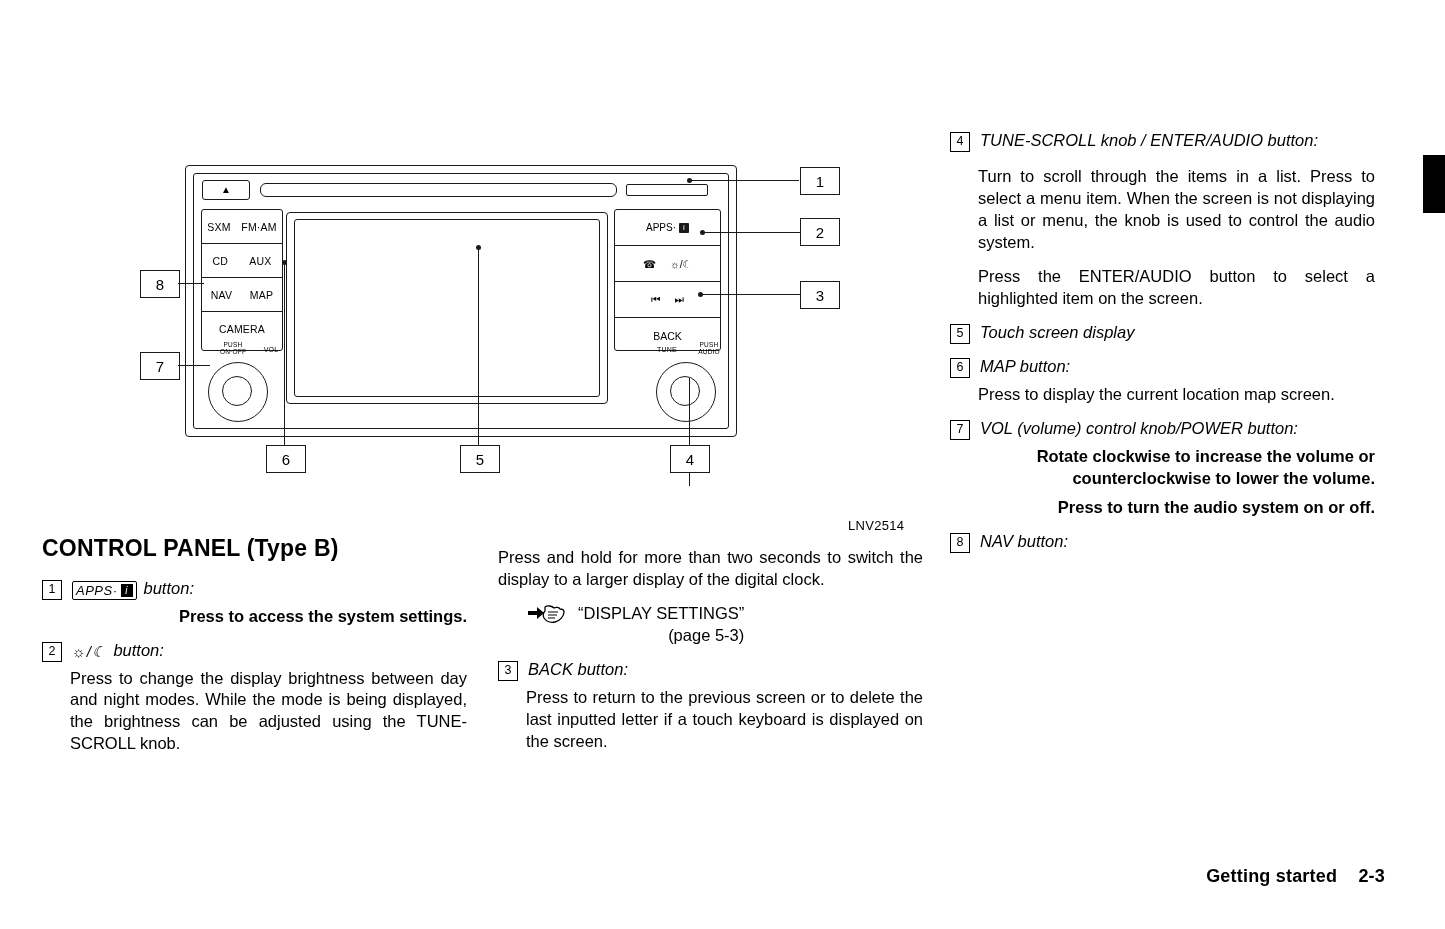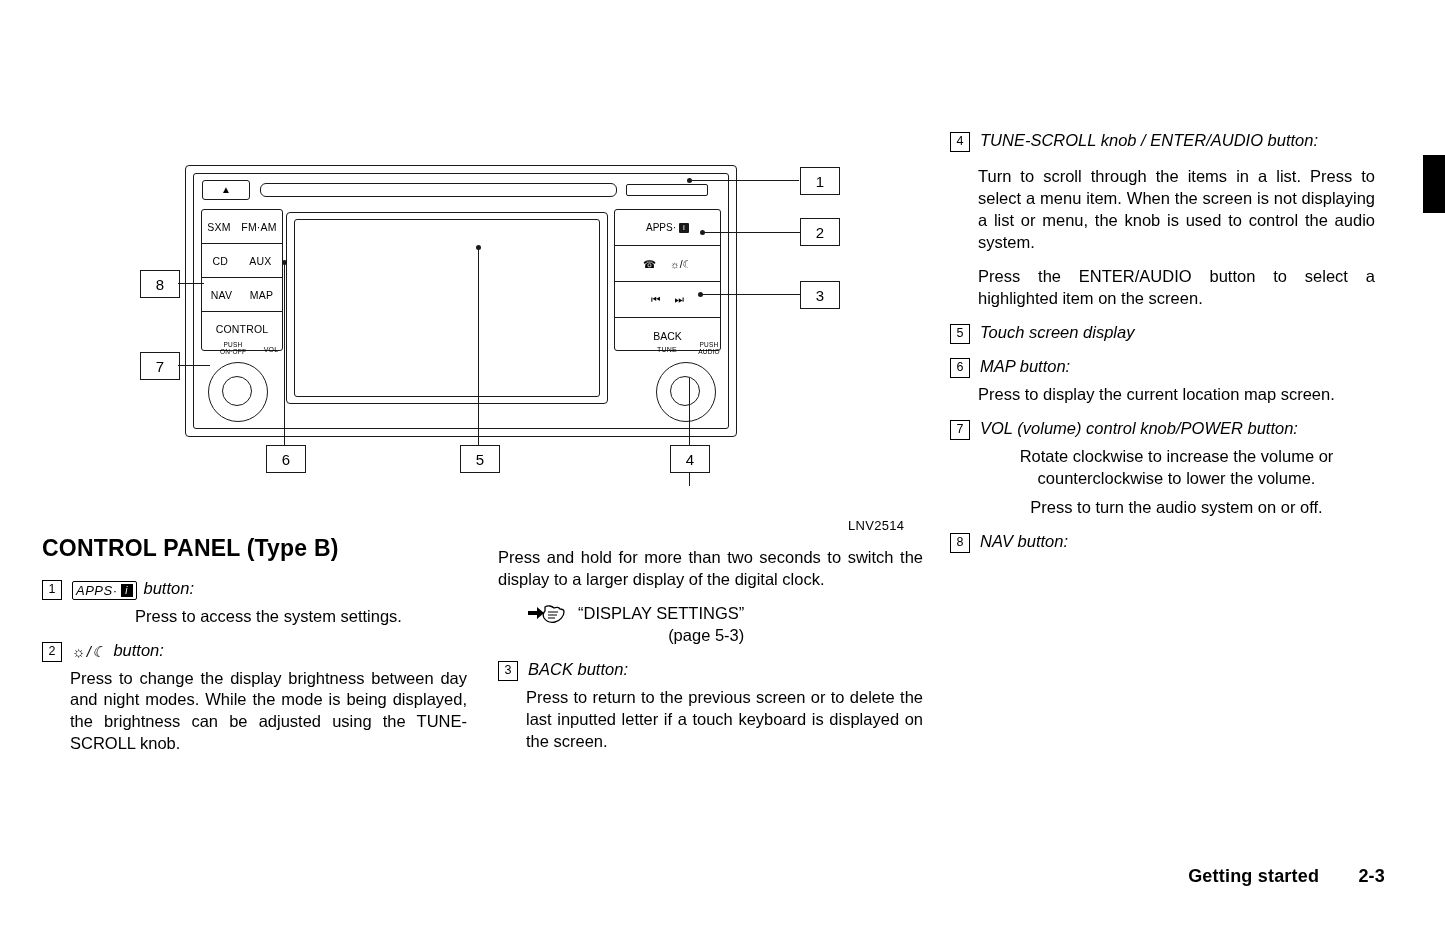--- a/index.html
+++ b/index.html
@@ -270,21 +270,21 @@
     align-items: flex-end;
     gap: 7px;
     flex-wrap: wrap;
     font-style: italic;
   }
   .para {
     margin: 6px 0 12px 28px;
     text-align: justify;
     text-justify: inter-word;
   }
-  .para.nojust { text-align: center; }
+  .para.nojust { text-align: right; font-weight: bold; }
   .para.tight { margin-bottom: 8px; }
   .para.noindent { margin-left: 0; }
   .apps-inline {
     display: inline-flex;
     align-items: center;
     gap: 3px;
     border: 1.4px solid #000;
     border-radius: 2px;
     padding: 0 3px;
     font-size: 13px;
@@ -319,21 +319,21 @@
   .ref-text { font-size: 16.5px; line-height: 1.33; }
 
   .footer {
     position: absolute;
     right: 60px;
     bottom: 42px;
     font-size: 18px;
     font-weight: bold;
     letter-spacing: .2px;
   }
-  .footer .pg { margin-left: 34px; text-align: right; }
+  .footer .pg { margin-left: 16px; text-align: right; }
 </style>
 </head>
 <body>
 
 <div class="edge-tab"></div>
 
 <div class="diagram">
 
   <div class="unit">
     <div class="unit-inner"></div>
@@ -349,21 +349,21 @@
       </div>
       <div class="row">
         <span>CD</span>
         <span>AUX</span>
       </div>
       <div class="row">
         <span>NAV</span>
         <span>MAP</span>
       </div>
       <div class="row single">
-        <span>CONTROL</span>
+        <span>CAMERA</span>
       </div>
     </div>
 
     <div class="lbl-push" style="left:22px; top:175px; width:50px;">PUSH<br>ON·OFF</div>
     <div class="lbl-push" style="left:72px; top:180px; width:26px; font-size:7px;">VOL</div>
     <div class="knob-left"></div>
 
     <div class="screen">
       <div class="screen-inner"></div>
     </div>

